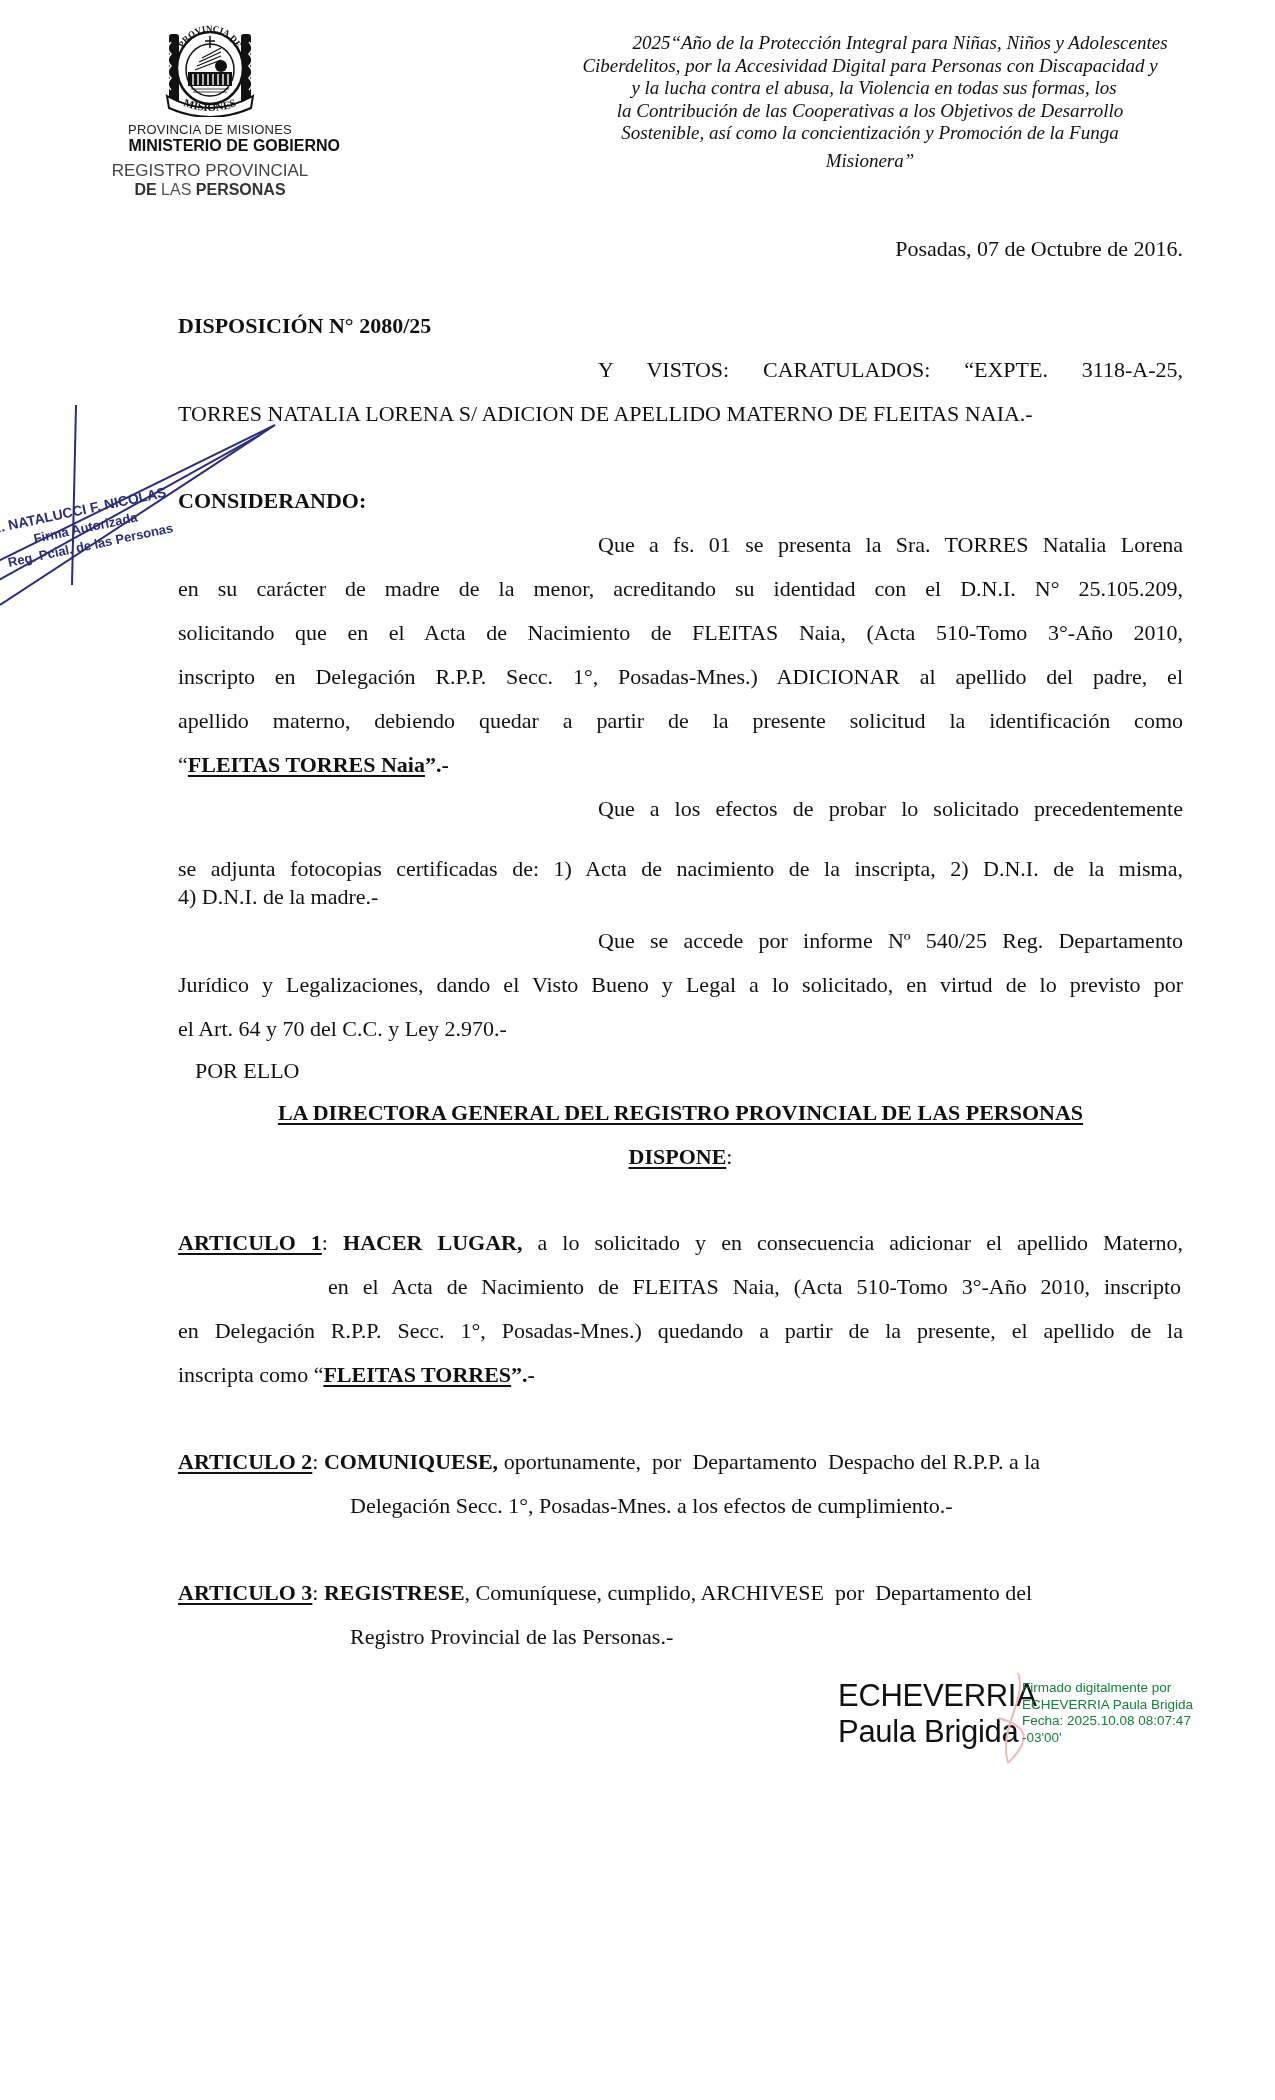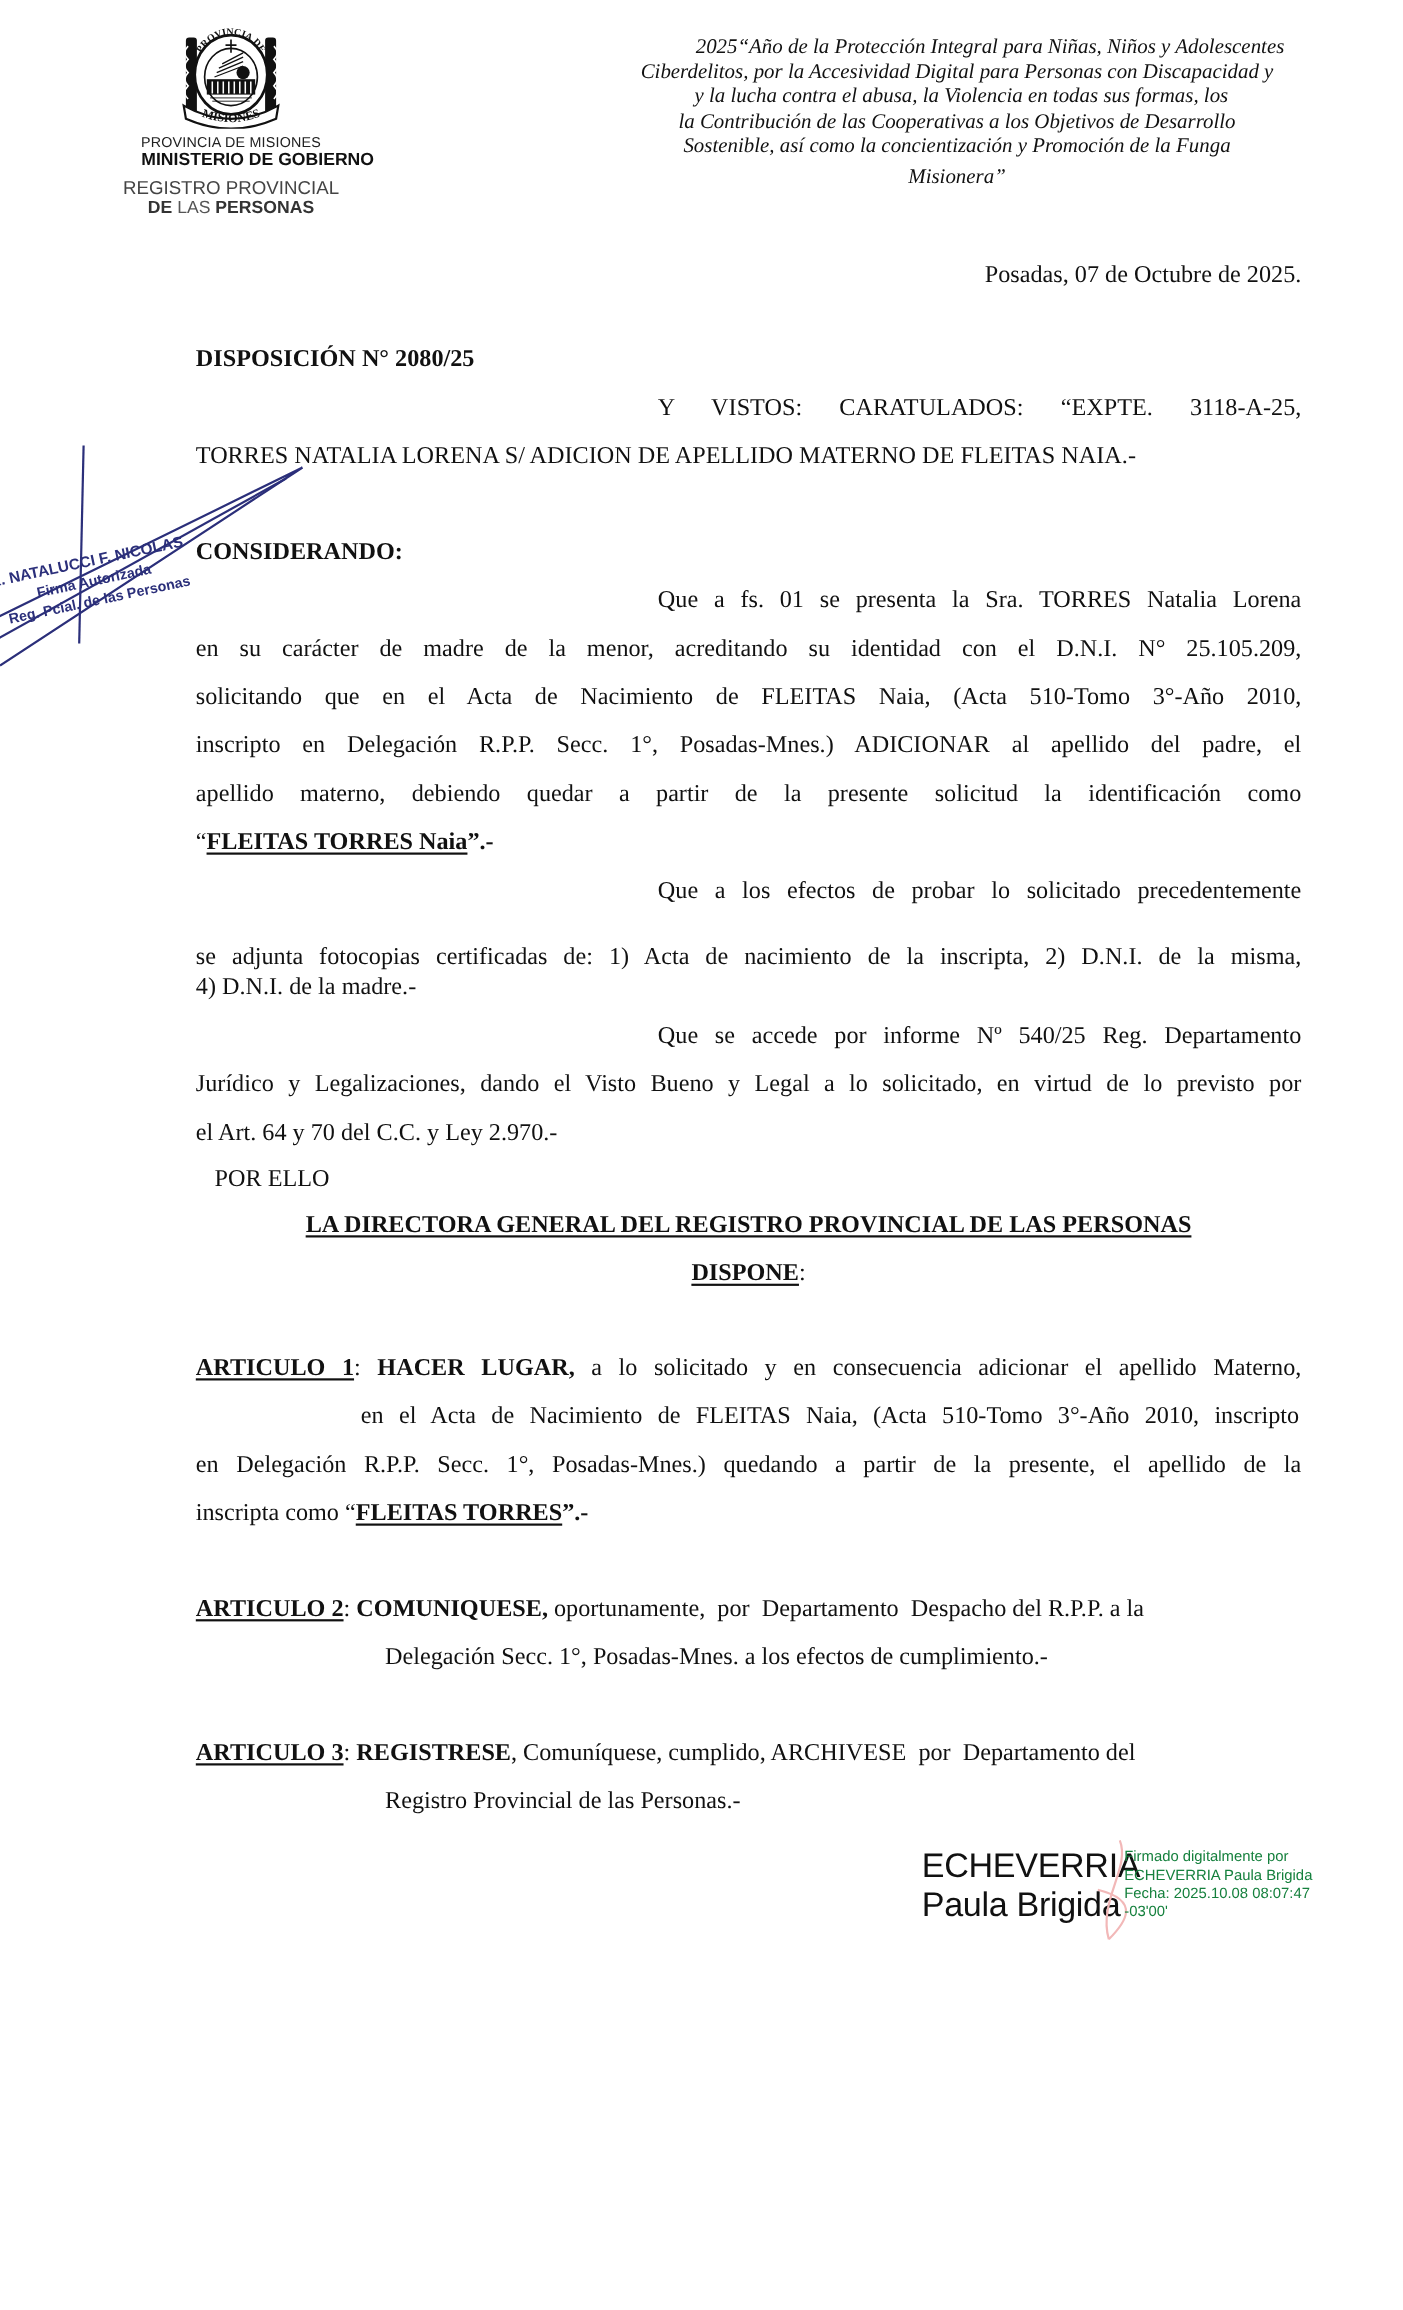--- a/index.html
+++ b/index.html
@@ -96,21 +96,21 @@
 
 <div id="motto" class="abs serif">
   <span class="ml" style="padding-left:60px">2025“Año de la Protección Integral para Niñas, Niños y Adolescentes</span>
   <span class="ml">Ciberdelitos, por la Accesividad Digital para Personas con Discapacidad y</span>
   <span class="ml" style="padding-left:8px">y la lucha contra el abusa, la Violencia   en todas sus formas, los</span>
   <span class="ml">la Contribución  de las Cooperativas a los Objetivos de Desarrollo</span>
   <span class="ml">Sostenible, así como la concientización y Promoción de la Funga</span>
   <span class="ml" style="margin-top:5px">Misionera”</span>
 </div>
 
-<div id="date" class="abs serif">Posadas, 07 de Octubre de 2025.</div>
+<div id="date" class="abs serif">Posadas, 07 de Octubre de 2016.</div>
 
 <div class="line serif b" style="top:313px;">DISPOSICIÓN  N° 2080/25</div>
 <div class="line serif indent justify" style="top:357px;">Y   VISTOS:   CARATULADOS:   “EXPTE.   3118-A-25,</div>
 <div class="line serif" style="top:401px;">TORRES NATALIA LORENA S/ ADICION DE APELLIDO MATERNO DE FLEITAS NAIA.-</div>
 
 <div class="line serif b" style="top:488px;">CONSIDERANDO:</div>
 
 <div class="line serif indent justify" style="top:532px;">Que a fs. 01 se presenta la Sra. TORRES Natalia Lorena</div>
 <div class="line serif justify" style="top:576px;">en su carácter de madre de la menor, acreditando su identidad con el D.N.I. N° 25.105.209,</div>
 <div class="line serif justify" style="top:620px;">solicitando que en el Acta de Nacimiento de FLEITAS Naia, (Acta 510-Tomo 3°-Año 2010,</div>

